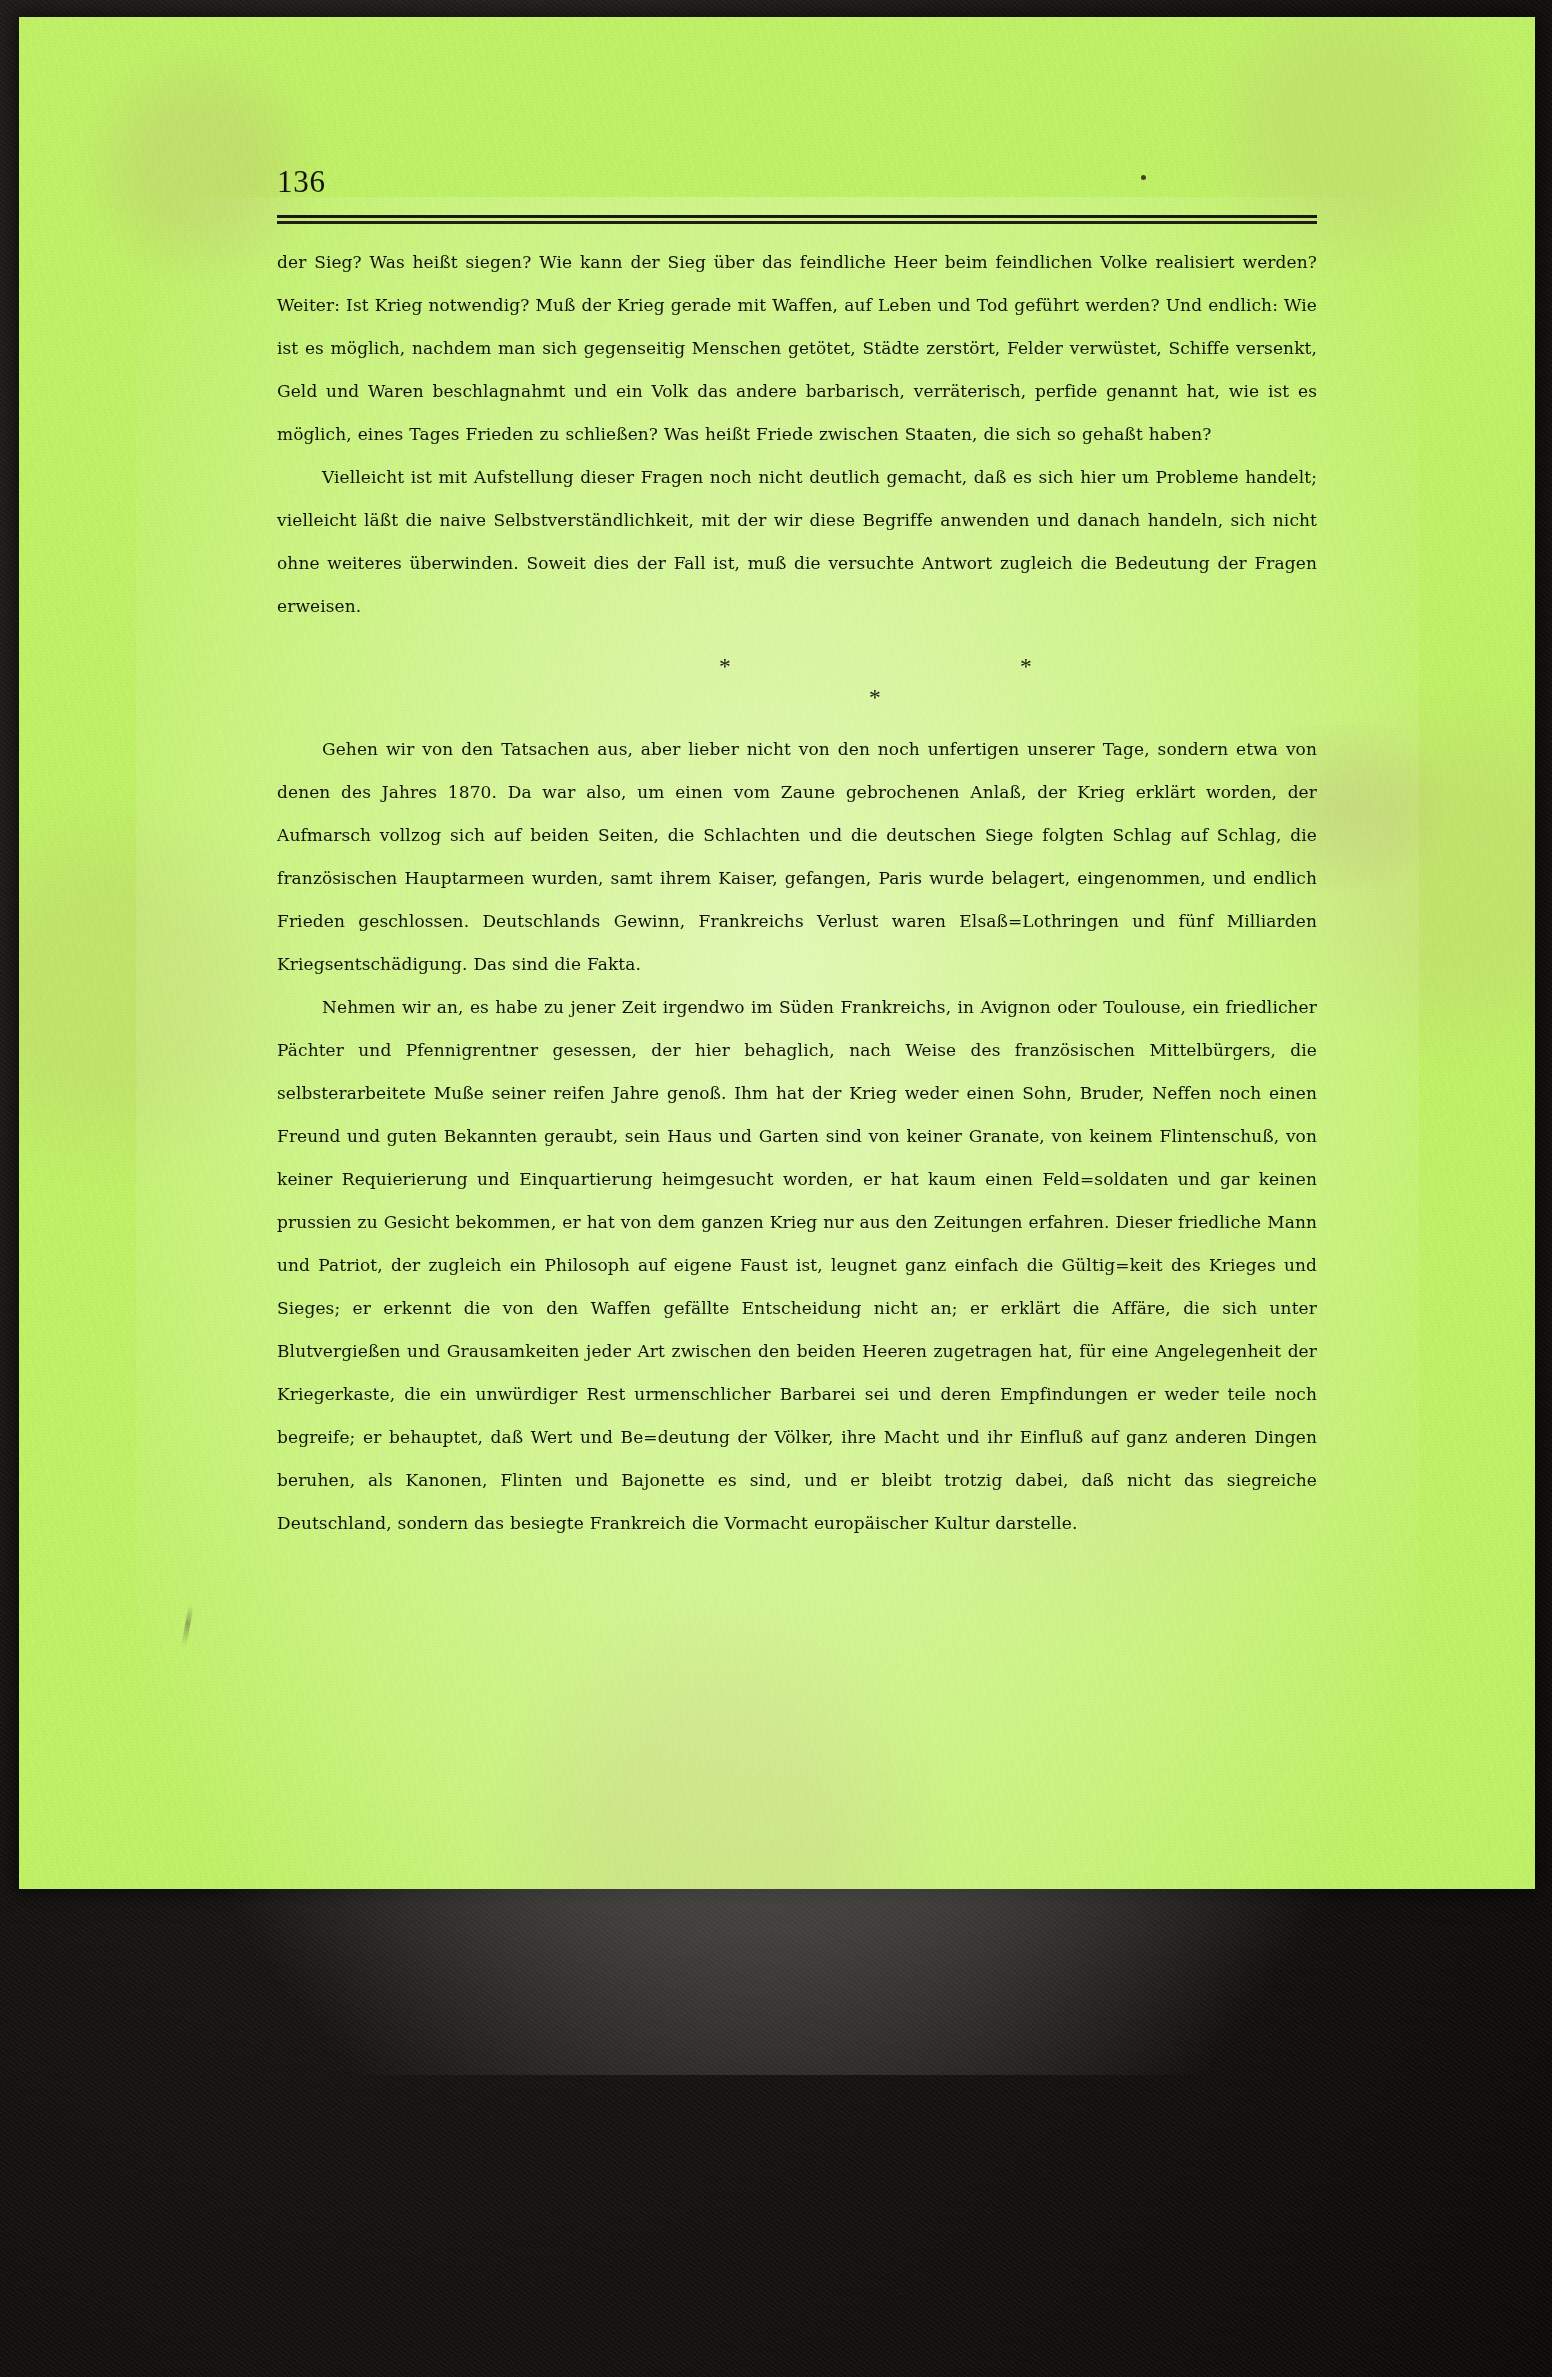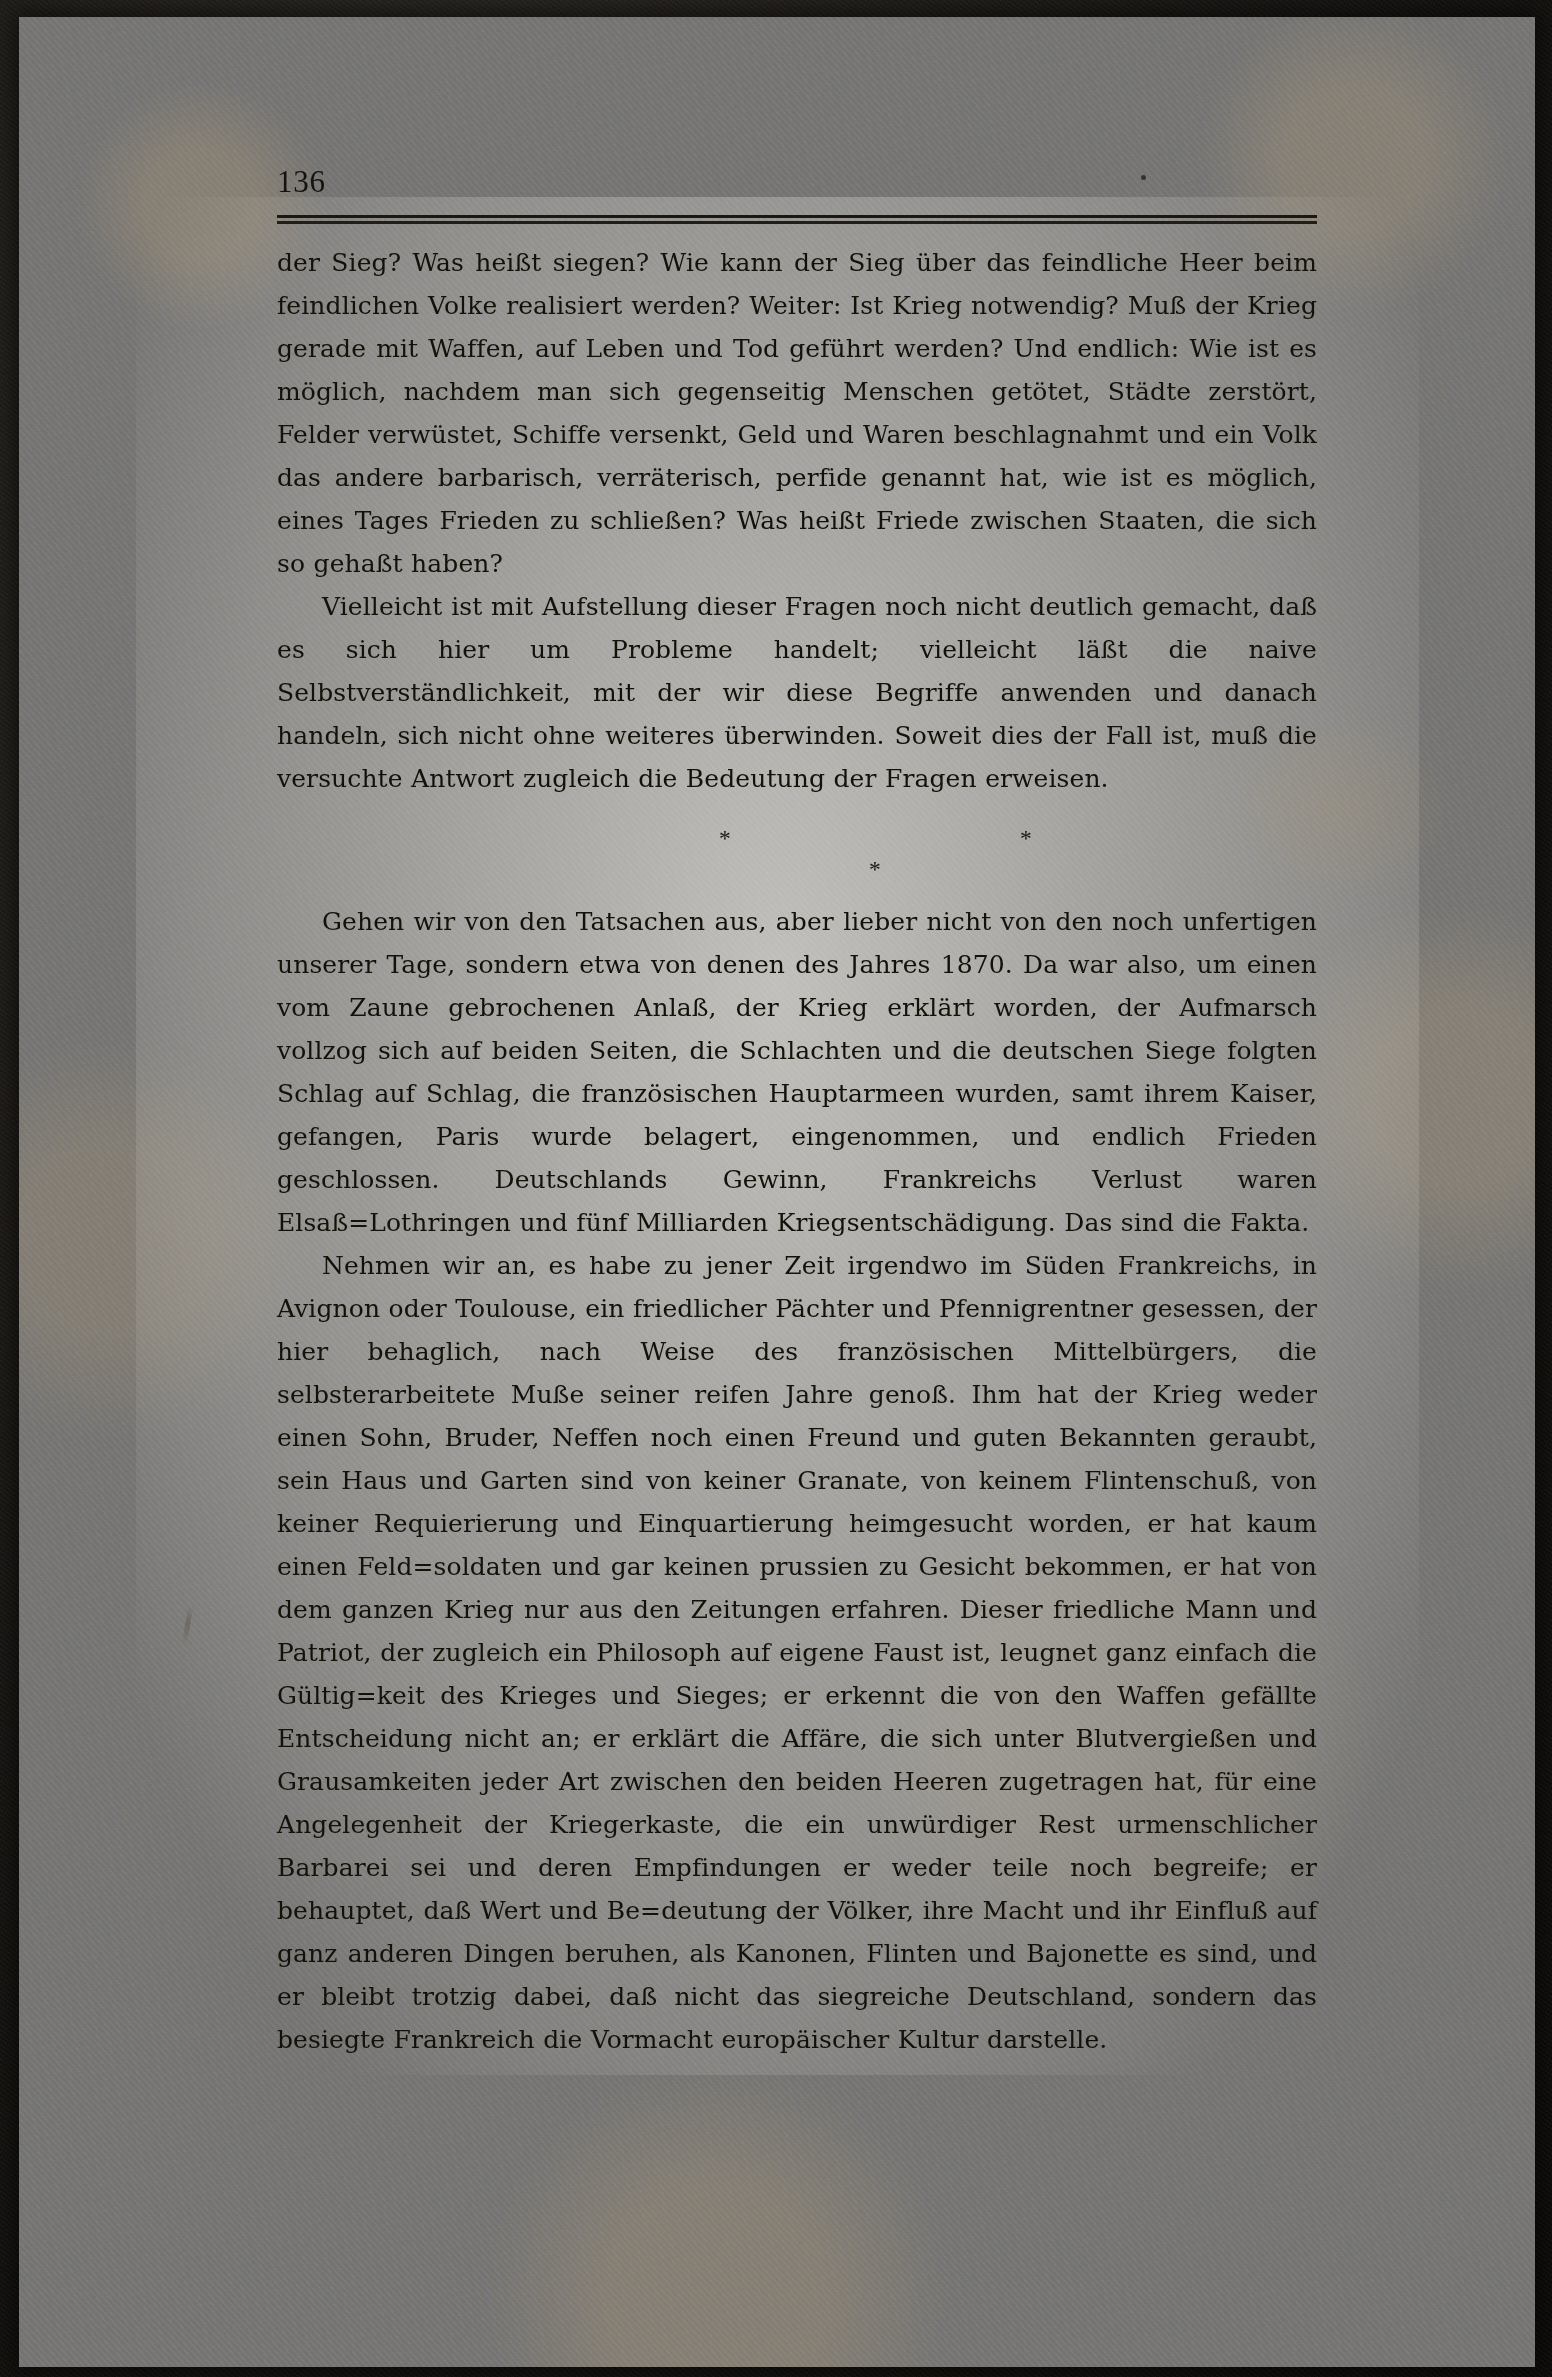--- a/index.html
+++ b/index.html
@@ -30,22 +30,22 @@
       repeating-linear-gradient(118deg, rgba(255,255,255,.022) 0 0.8px, rgba(0,0,0,0) 0.8px 3.1px);
     opacity: .9;
   }
 
   
   #page-sheet {
     position: absolute;
     left: 19px;
     top: 17px;
     width: 1516px;
-    height: 2350px;
-    background: #737373;
+    height: 1872px;
+    background: #bef264;
     box-shadow: 0 0 20.3px 4.7px rgba(0,0,0,.55);
   }
   
   #paper-grain {
     position: absolute;
     inset: 0;
     pointer-events: none;
     background-image:
       radial-gradient(circle at 12% 8%,  rgba(196,166,122,.22) 0 55px, rgba(0,0,0,0) 125px),
       radial-gradient(circle at 88% 6%,  rgba(201,172,128,.20) 0 70px, rgba(0,0,0,0) 156px),
@@ -134,21 +134,21 @@
     left: 0; right: 0; top: 6.3px;
     height: 2.3px;
     background: #221d16;
   }
 
   
   .fraktur {
     
     font-family: "DejaVu Serif", "Liberation Serif", serif;
     color: #141109;
-    font-size: 25px;
+    font-size: 17px;
     line-height: 43px;
     text-align: justify;
     text-align-last: left;
     letter-spacing: 0.1px;
     word-spacing: 0.4px;
     -webkit-font-smoothing: none;
   }
   .para {
     margin: 0;
   }

